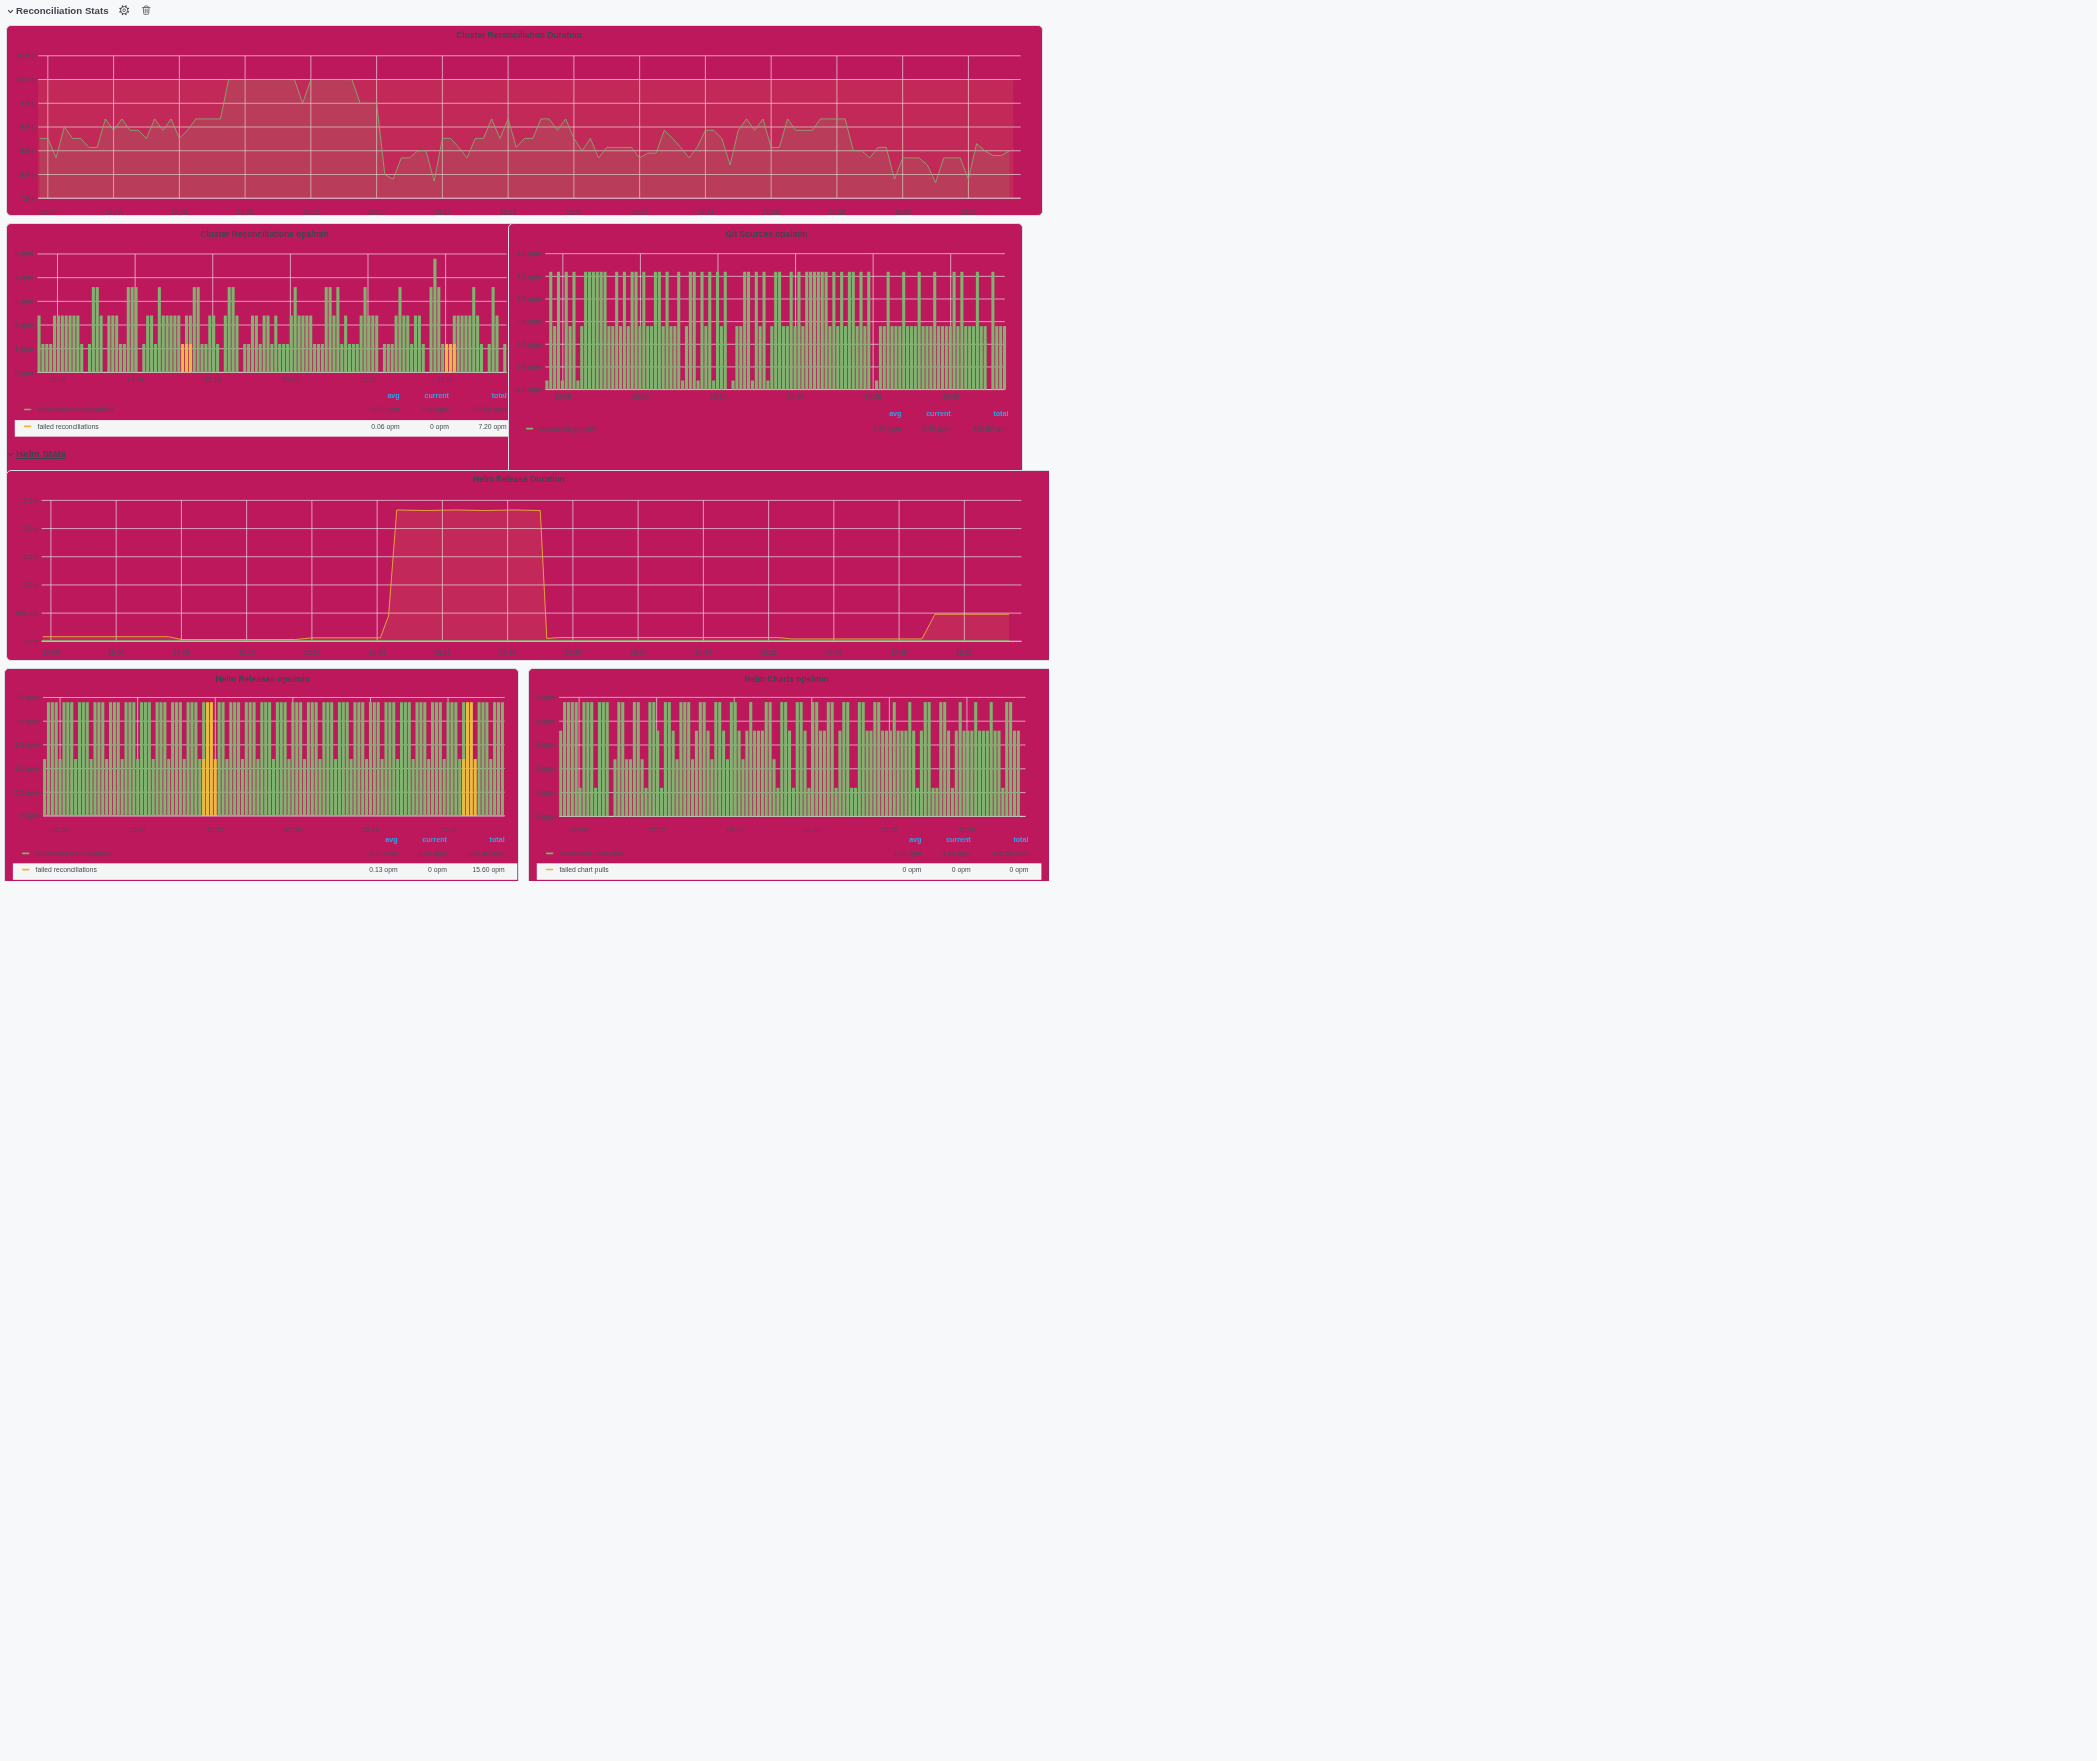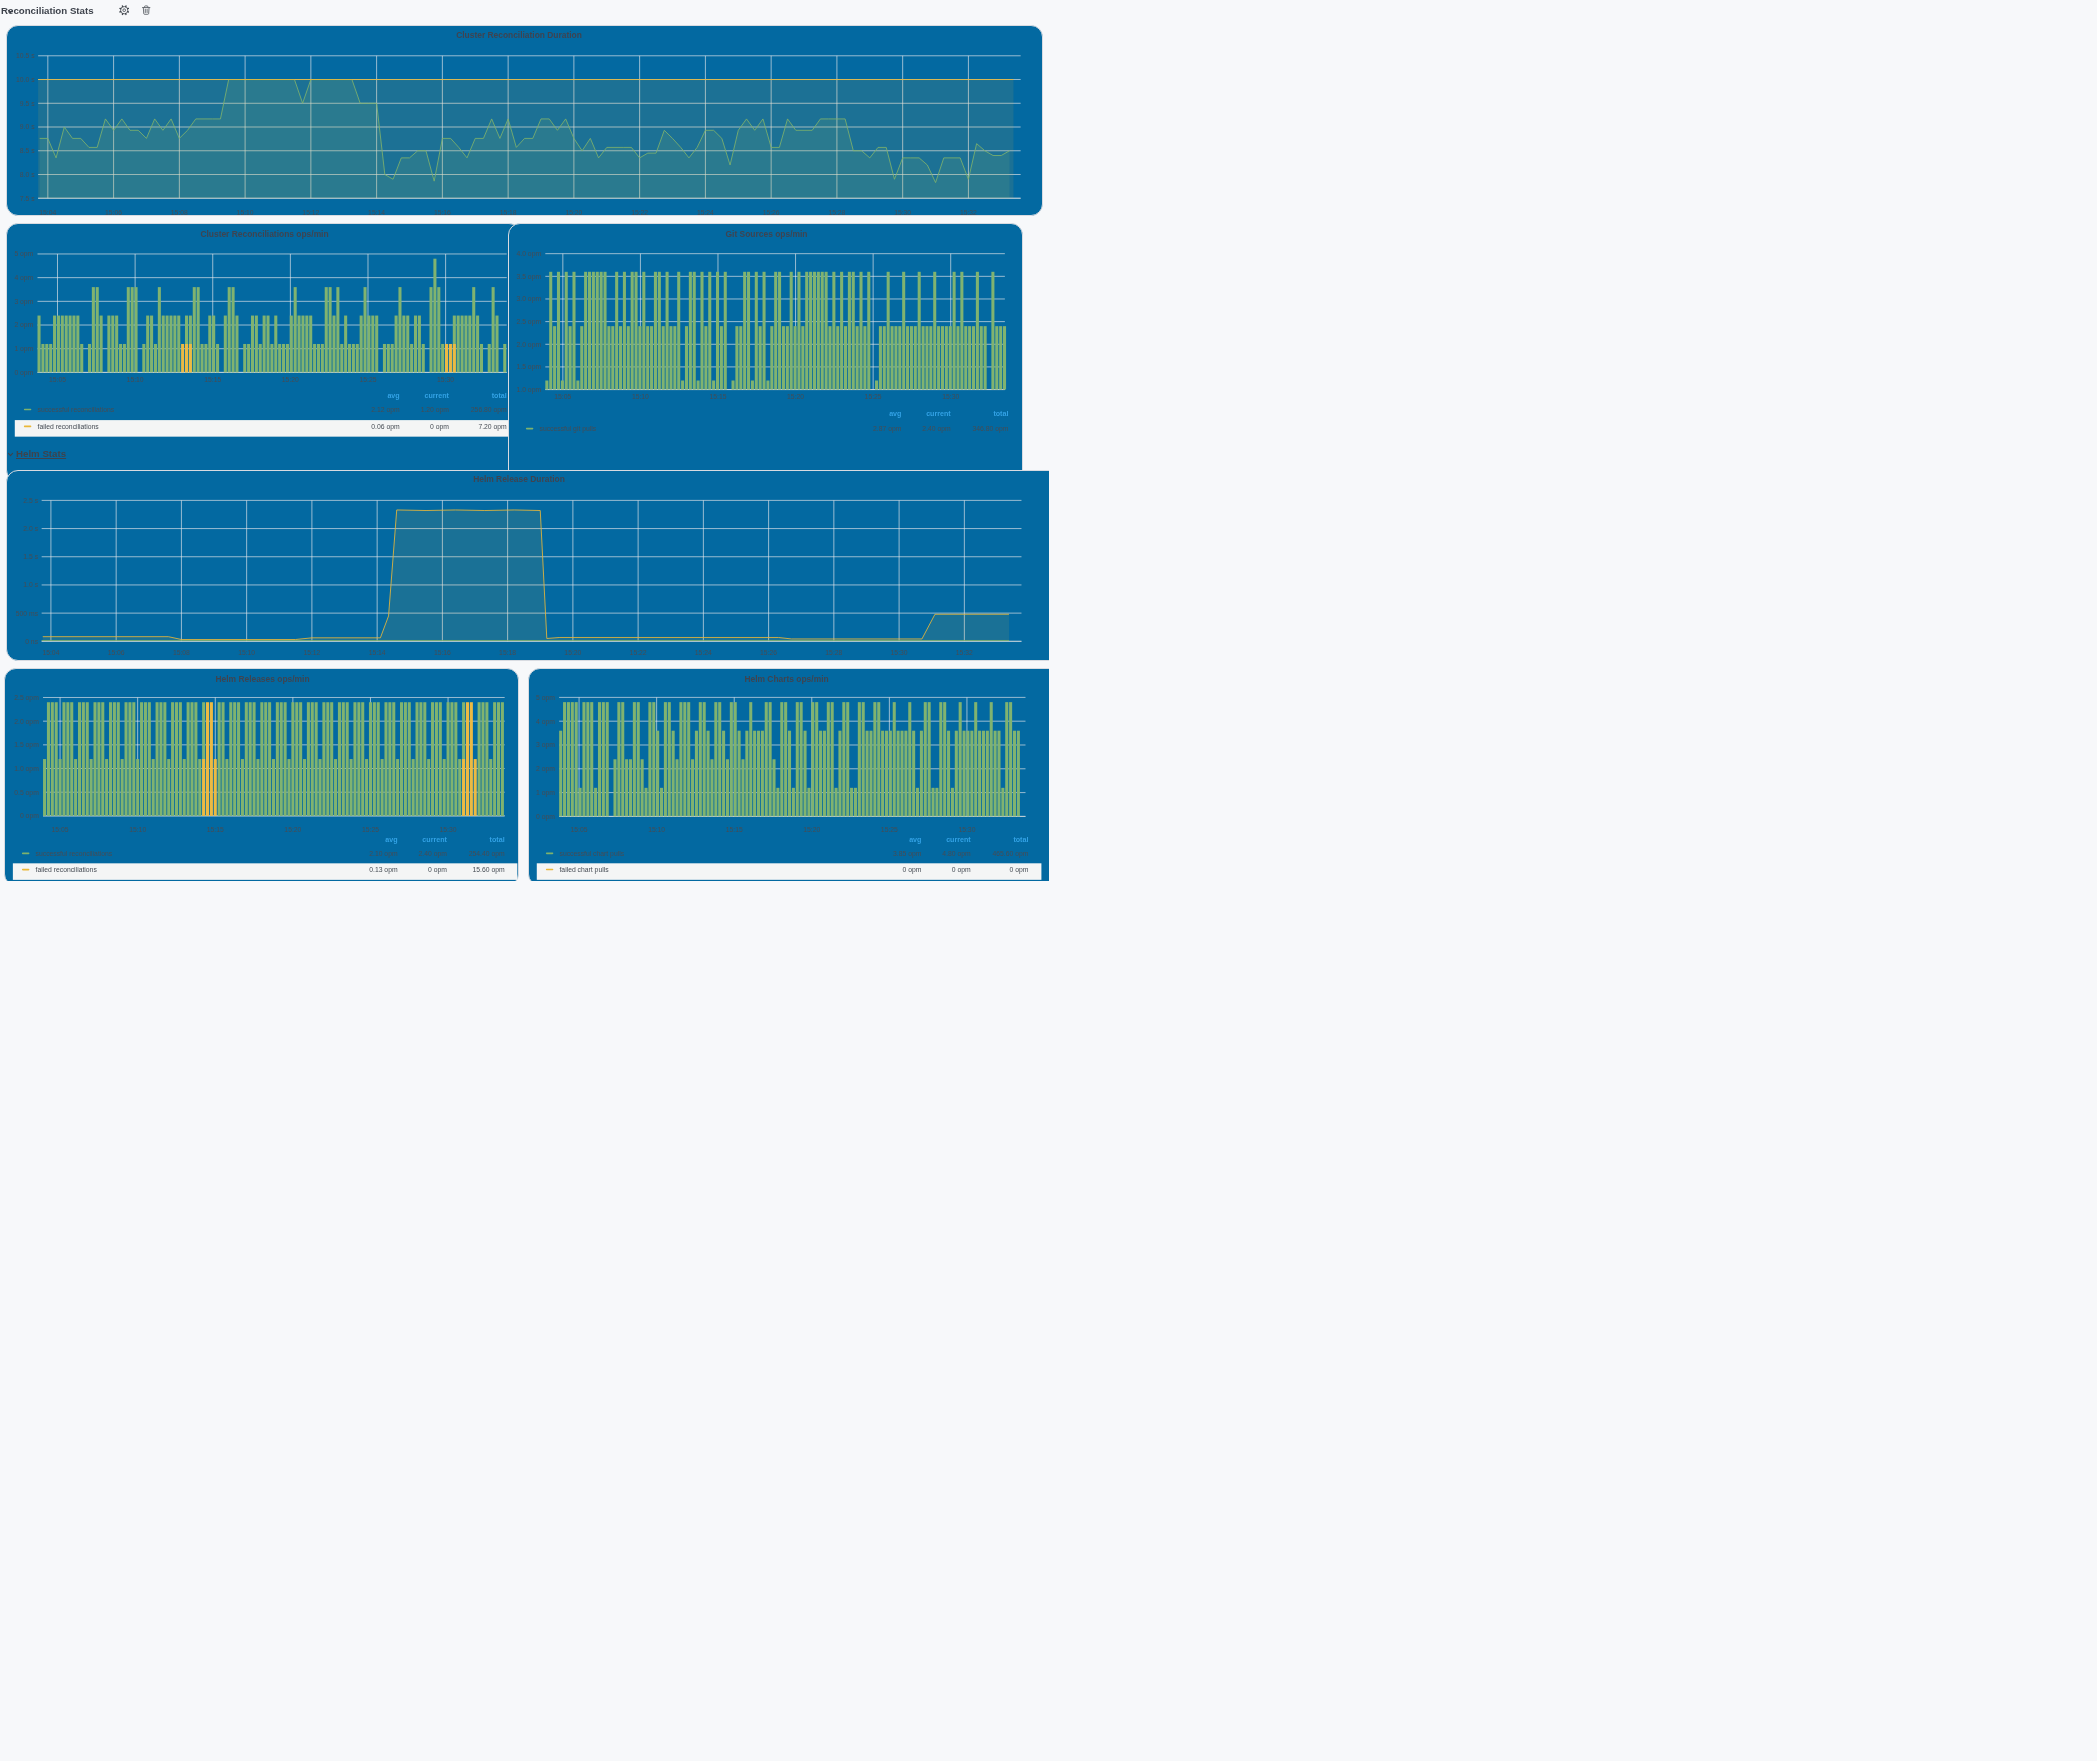--- a/index.html
+++ b/index.html
@@ -1,23 +1,23 @@
 <!DOCTYPE html>
 <html style="font-size:10.4px"><head><meta charset="utf-8"><title>dash</title>
 <style>
 html,body{margin:0;padding:0;}
 body{width:1049px;height:881px;background:#f7f8fa;font-family:"Liberation Sans",sans-serif;position:relative;overflow:hidden;}
-.panel{position:absolute;background:#0369a1;border:0.6px solid #d8dbe1;border-radius:12px;box-sizing:border-box;}
+.panel{position:absolute;background:#be185d;border:0.6px solid #d8dbe1;border-radius:5px;box-sizing:border-box;}
 .rowhead{position:absolute;color:#3e434c;font-size:9.7px;font-weight:700;}
 </style></head><body>
 
 <svg width="9" height="9" viewBox="0 0 14 14" style="position:absolute;left:5.8px;top:6.5px">
     <path d="M3.8 5.2 L7 8.7 L10.2 5.2" fill="none" stroke="#3e434c" stroke-width="1.7" stroke-linecap="round" stroke-linejoin="round"></path>
   </svg>
-<div class="rowhead" style="left:1px;top:4.5px;text-align:right;">Reconciliation Stats</div>
+<div class="rowhead" style="left:16px;top:4.5px;text-align:right;">Reconciliation Stats</div>
 <svg width="10.4" height="10.4" viewBox="0 0 16 16" style="position:absolute;left:119px;top:5.2px">
 <circle cx="8" cy="8" r="5.6" fill="none" stroke="#41464d" stroke-width="1.25"></circle>
 <circle cx="8" cy="8" r="2.1" fill="none" stroke="#41464d" stroke-width="1.25"></circle>
 <line x1="13.45" y1="10.26" x2="14.56" y2="10.72" stroke="#41464d" stroke-width="2.1" stroke-linecap="round"></line>
     <line x1="10.26" y1="13.45" x2="10.72" y2="14.56" stroke="#41464d" stroke-width="2.1" stroke-linecap="round"></line>
     <line x1="5.74" y1="13.45" x2="5.28" y2="14.56" stroke="#41464d" stroke-width="2.1" stroke-linecap="round"></line>
     <line x1="2.55" y1="10.26" x2="1.44" y2="10.72" stroke="#41464d" stroke-width="2.1" stroke-linecap="round"></line>
     <line x1="2.55" y1="5.74" x2="1.44" y2="5.28" stroke="#41464d" stroke-width="2.1" stroke-linecap="round"></line>
     <line x1="5.74" y1="2.55" x2="5.28" y2="1.44" stroke="#41464d" stroke-width="2.1" stroke-linecap="round"></line>
     <line x1="10.26" y1="2.55" x2="10.72" y2="1.44" stroke="#41464d" stroke-width="2.1" stroke-linecap="round"></line>

